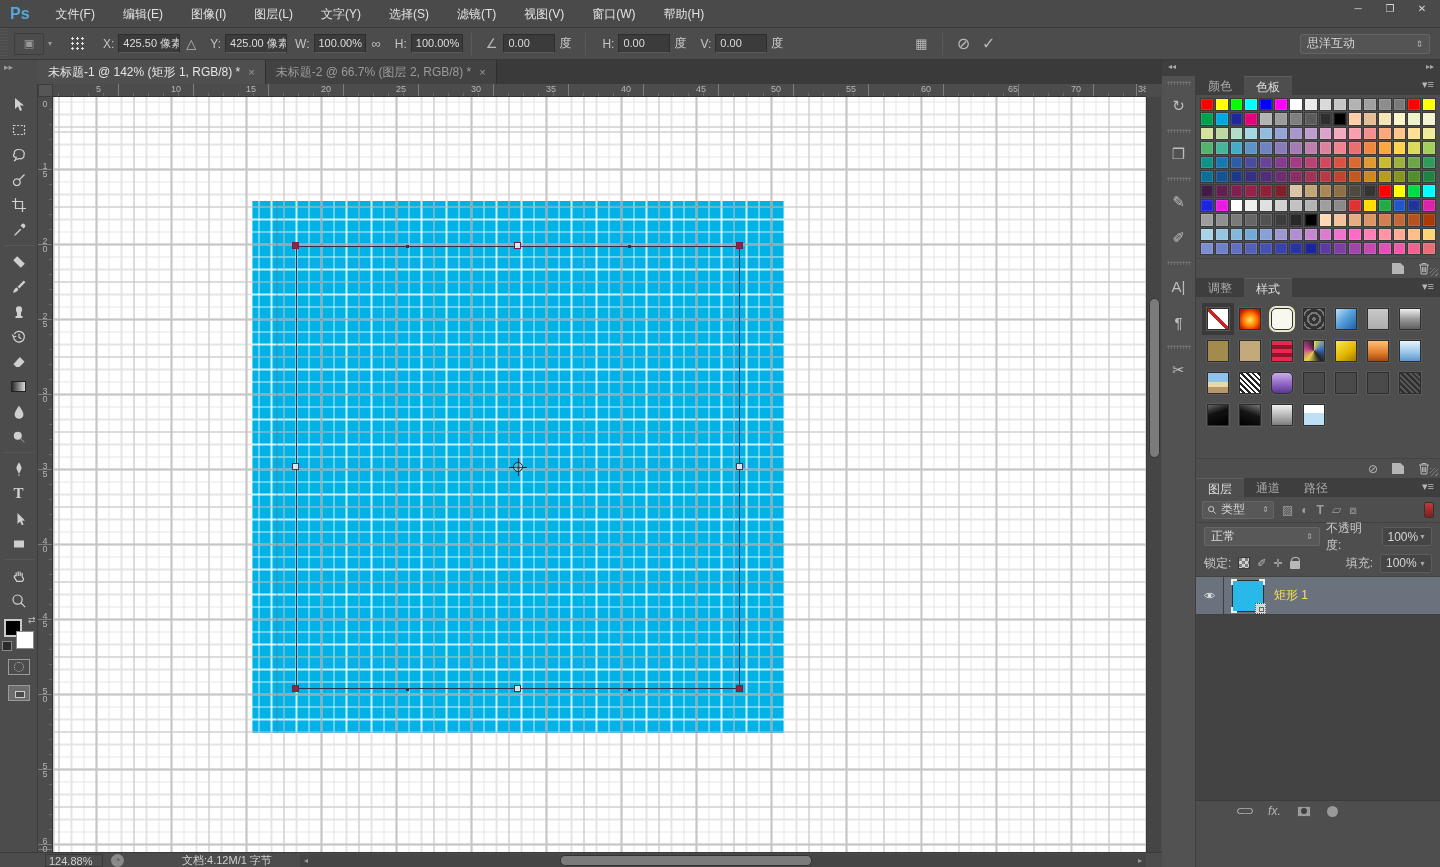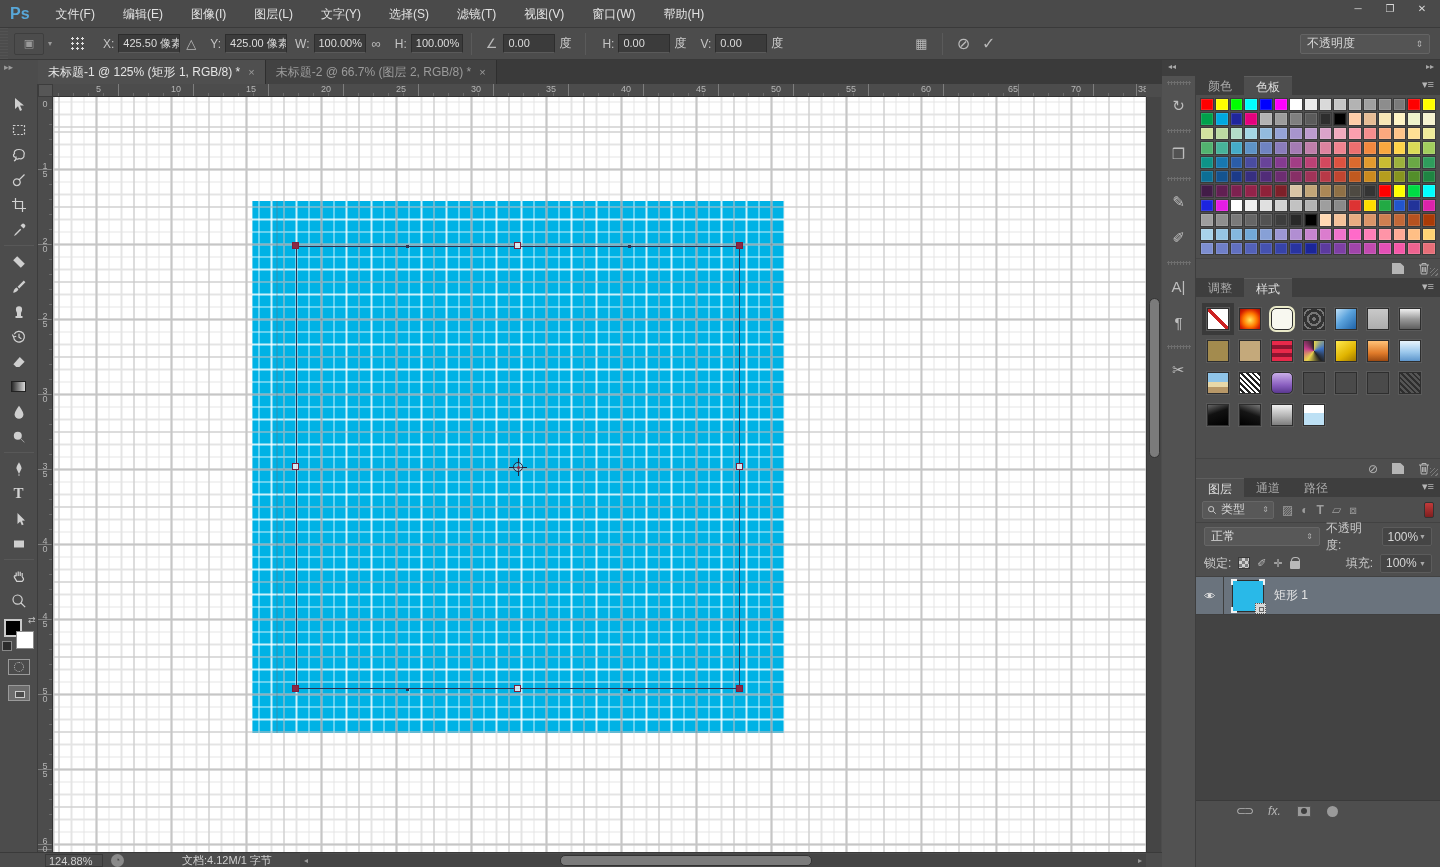--- a/index.html
+++ b/index.html
@@ -169,21 +169,21 @@
     display:flex; align-items:center; color:#d6d6d6; padding:0 5px; }
   .pct-combo .dn { margin-left:auto; font-size:7px; color:#a8a8a8; }
   #lock-row { height:27px; display:flex; align-items:center; padding:0 8px; gap:7px; font-size:12px; color:#c9c9c9;
     border-bottom:1px solid #424242;}
   .lk { color:#b9b9b9; font-size:11px; }
   .checker { width:12px; height:12px; background:
      repeating-conic-gradient(#cfcfcf 0 25%, #7c7c7c 0 50%); background-size:6px 6px; border:1px solid #3a3a3a;}
   .lockpad { position:relative; width:10px; height:8px; background:#b9b9b9; border-radius:1px; margin-top:4px;}
   .lockpad:before { content:""; position:absolute; left:1.5px; top:-4px; width:7px; height:6px;
     border:1.5px solid #b9b9b9; border-bottom:none; border-radius:4px 4px 0 0; }
-  .layer-row { height:38px; display:flex; align-items:center; border-bottom:1px solid #3f3f3f; color:#e5e5e5; font-size:12px;}
+  .layer-row { height:38px; display:flex; align-items:center; border-bottom:1px solid #3f3f3f; color:#fde047; font-size:12px;}
   .layer-row.selected { background:#6a737d; }
   .eye-cell { width:28px; align-self:stretch; border-right:1px solid #3f3f3f; display:flex; align-items:center; justify-content:center;}
   .thumb-wrap { position:relative; width:32px; height:32px; margin:0 10px 0 8px; border:1px solid #2e2e2e; }
   .corner { position:absolute; width:6px; height:6px; border:2px solid #f2f2f2; }
   .c-tl { left:-2px; top:-2px; border-right:none; border-bottom:none; }
   .c-tr { right:-2px; top:-2px; border-left:none; border-bottom:none; }
   .c-bl { left:-2px; bottom:-2px; border-right:none; border-top:none; }
   .c-br { right:-2px; bottom:-2px; border-left:none; border-top:none; }
   .vmask-badge { position:absolute; right:-3px; bottom:-3px; width:11px; height:11px; background:#d8d8d8;
     border:1px dotted #555; }
@@ -256,30 +256,30 @@
     <span class="du">度</span>
     <span class="ob-label">V:</span>
     <span class="ob-field small">0.00</span>
     <span class="du">度</span>
     <span style="width:120px"></span>
     <span class="ob-icon">▦</span>
     <span class="ob-sep"></span>
     <span class="ob-icon" style="font-size:16px">⊘</span>
     <span class="ob-icon" style="font-size:16px">✓</span>
     <span id="workspace">
-      <span>不透明度</span>
+      <span>思洋互动</span>
       <span class="ud">⇕</span>
     </span>
   </div>
 
   <div id="tabbar">
     <span id="toolbox-head">▸▸</span>
     <span id="doc-tabs" style="display:flex">
         <span class="doc-tab active">
-          <span>未标题-1 @ 125% (矩形 1, RGB/8) *</span>
+          <span>未标题-1 @ 142% (矩形 1, RGB/8) *</span>
           <span class="tab-close">×</span>
         </span>
         <span class="doc-tab inactive">
           <span>未标题-2 @ 66.7% (图层 2, RGB/8) *</span>
           <span class="tab-close">×</span>
         </span>
       </span>
   </div>
 
   <div id="toolbar">

